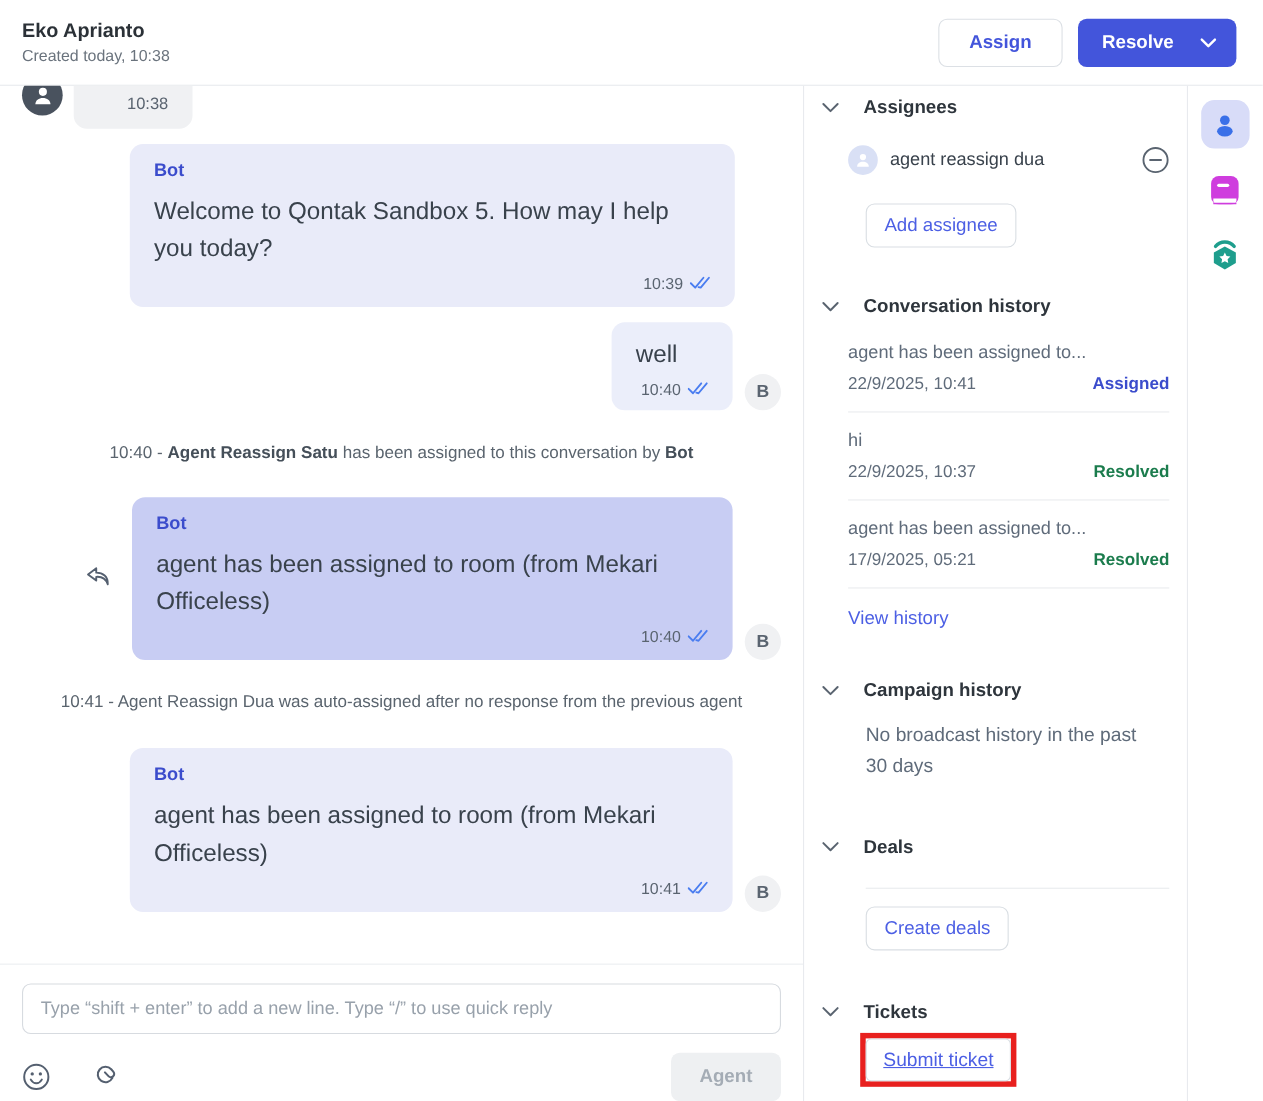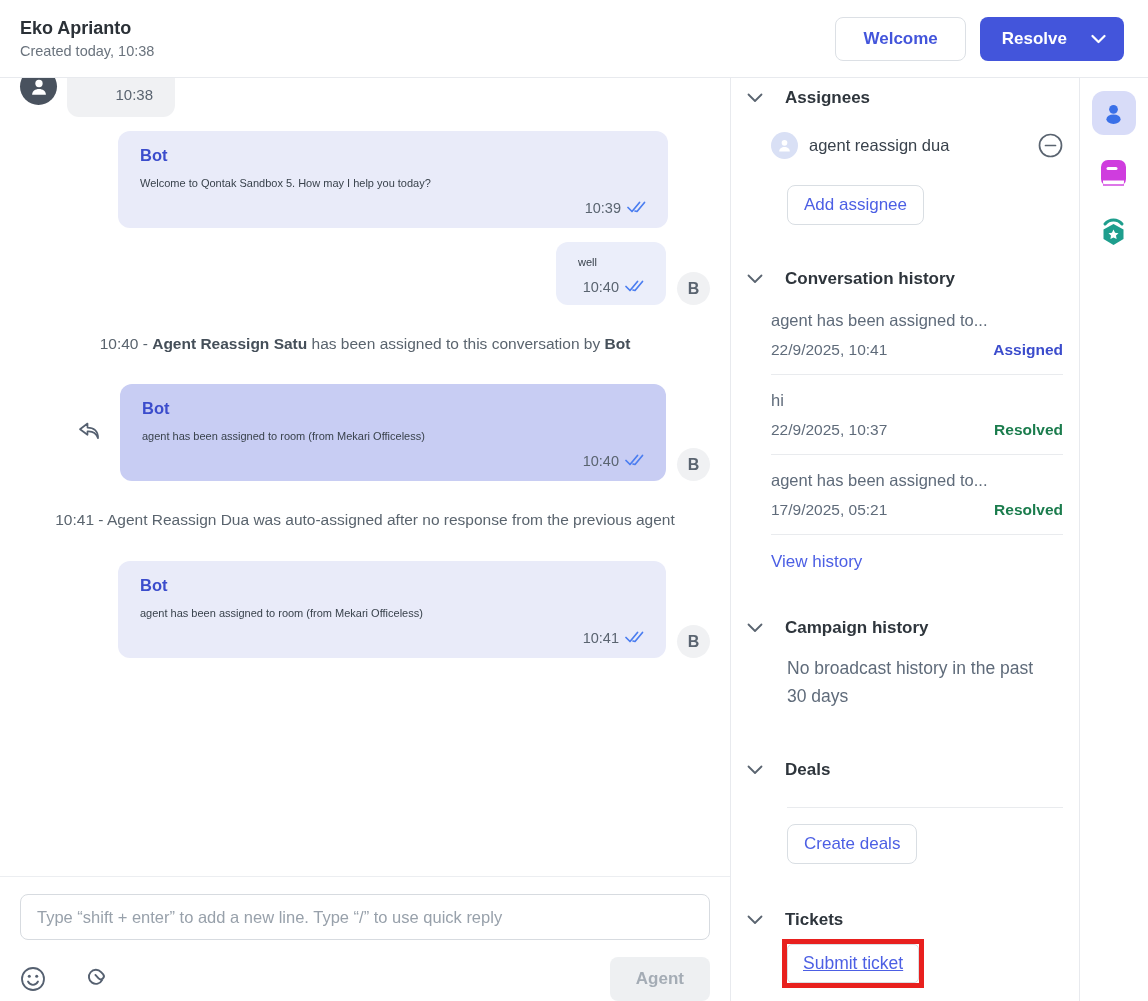--- a/index.html
+++ b/index.html
@@ -31,21 +31,21 @@
                     display:flex; align-items:center; justify-content:center; }
   .bubble-partial { background:#F0F1F3; border-radius:0 0 12px 12px; padding:12px 22px 14px;
                     min-width:108px; }
   .bubble-partial .msg-text { font-size:17px; color:#39424C; }
   .bubble-partial .msg-time { font-size:15px; color:#5A6470; text-align:right; margin-top:6px; }
 
   .bubble { border-radius:12px; padding:15px 22px 12px; background:#E9EBF9; }
   .bubble.bot-wide { width:550px; }
   .bubble.highlight { background:#C8CDF3; }
   .sender { color:#3B4CCC; font-weight:bold; font-size:16.5px; margin-bottom:10px; }
-  .msg-body { font-size:11px; line-height:1.55; color:#39424C; }
+  .msg-body { font-size:22px; line-height:1.55; color:#39424C; }
   .time-row { display:flex; justify-content:flex-end; align-items:center; gap:6px;
               margin-top:8px; font-size:14.5px; color:#5A6470; }
 
   .row-bot1 { margin:14px 0 0 98px; }
   .row-user { margin-top:14px; display:flex; justify-content:flex-end; align-items:flex-end; gap:11px; }
   .bubble.user { background:#EBEEFA; padding:12px 22px 10px; min-width:110px; }
   .bubble.user .msg-body { text-align:left; }
   .avatar-b { width:33px; height:33px; border-radius:50%; background:#F0F1F3; flex:0 0 33px;
               display:flex; align-items:center; justify-content:center;
               font-size:16px; font-weight:bold; color:#5A6470; }
@@ -116,21 +116,21 @@
 </style>
 </head>
 <body>
 
 <div class="header">
   <div>
     <div class="header-title">Eko Aprianto</div>
     <div class="header-sub">Created today, 10:38</div>
   </div>
   <div class="header-actions">
-    <button class="btn-assign">Welcome</button>
+    <button class="btn-assign">Assign</button>
     <button class="btn-resolve">
       <span>Resolve</span>
       <span>
         <svg width="15" height="10" viewBox="0 0 15 10">
             <polyline points="1.5,2 7.5,8 13.5,2" fill="none" stroke="#fff" stroke-width="2.2" stroke-linecap="round" stroke-linejoin="round"></polyline>
           </svg>
       </span>
     </button>
   </div>
 </div>

